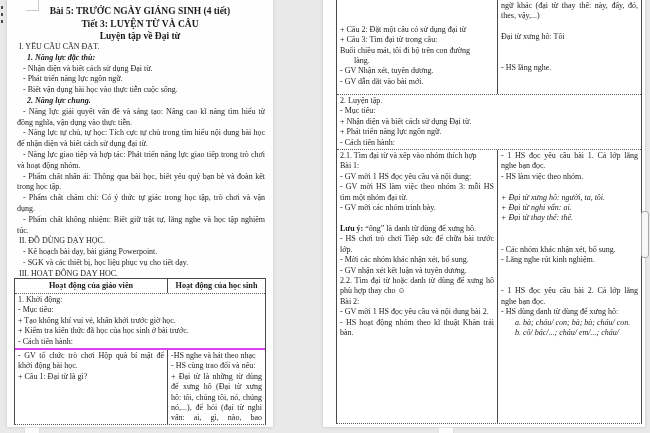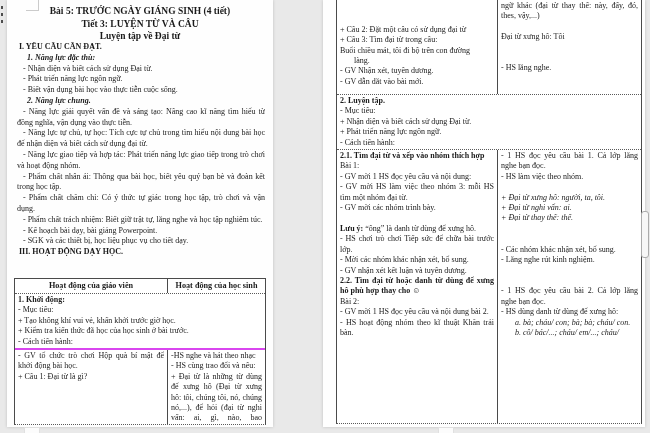--- a/index.html
+++ b/index.html
@@ -11,21 +11,21 @@
 
   .doc-titles{position:absolute;left:0;right:0;top:5px;text-align:center;
               font-weight:700;font-size:9.5px;line-height:12.6px;}
   .doc-body{position:absolute;left:10px;right:8px;top:42px;height:234px;overflow:hidden;
             font-size:8px;line-height:10.8px;text-align:justify;}
   .doc-body .ln{text-indent:6px;}
   .doc-body .ln.b{text-indent:2px;}
   .doc-body .ln.bi{text-indent:10px;}
 
   .ln{min-height:10.2px;}
-  .b{font-weight:700;}
+  .b{font-weight:400;}
   .i{font-style:italic;font-family:Liberation Serif, serif;}
   .bi{font-weight:700;font-style:italic;}
   .t1{padding-left:14px;}
 
   .dtable{position:absolute;font-size:8px;line-height:10.4px;display:flex;flex-direction:column;
           background:#fff;}
   .table1{left:7px;right:7px;top:278px;height:145px;
           border:1px solid #4a4a4a;border-bottom:1px dotted #5a5a5a;}
   .table2{left:13px;right:3px;top:0;height:423px;
           border-left:1px solid #4a4a4a;border-right:1px solid #4a4a4a;border-bottom:1px dotted #5a5a5a;}
@@ -81,21 +81,22 @@
         <div class="ln bi">1. Năng lực đặc thù:</div>
         <div class="ln">- Nhận diện và biết cách sử dụng Đại từ.</div>
         <div class="ln">- Phát triển năng lực ngôn ngữ.</div>
         <div class="ln">- Biết vận dụng bài học vào thực tiễn cuộc sống.</div>
         <div class="ln bi">2. Năng lực chung.</div>
         <div class="ln">- Năng lực giải quyết vấn đề và sáng tạo: Nâng cao kĩ năng tìm hiểu từ đồng nghĩa, vận dụng vào thực tiễn.</div>
         <div class="ln">- Năng lực tự chủ, tự học: Tích cực tự chủ trong tìm hiểu nội dung bài học để nhận diện và biết cách sử dụng đại từ.</div>
         <div class="ln">- Năng lực giao tiếp và hợp tác: Phát triển năng lực giao tiếp trong trò chơi và hoạt động nhóm.</div>
         <div class="ln">- Phẩm chất nhân ái: Thông qua bài học, biết yêu quý bạn bè và đoàn kết trong học tập.</div>
         <div class="ln">- Phẩm chất chăm chỉ: Có ý thức tự giác trong học tập, trò chơi và vận dụng.</div>
-        <div class="ln">- Phẩm chất trách nhiệm: Biết giữ trật tự, lắng nghe và học tập nghiêm túc.</div>
+        <div class="ln">- Phẩm chất không nhiệm: Biết giữ trật tự, lắng nghe và học tập nghiêm túc.</div>
+        <div class="ln b">II. ĐỒ DÙNG DẠY HỌC.</div>
         <div class="ln">- Kế hoạch bài dạy, bài giảng Powerpoint.</div>
         <div class="ln">- SGK và các thiết bị, học liệu phục vụ cho tiết dạy.</div>
         <div class="ln b">III. HOẠT ĐỘNG DẠY HỌC.</div>
       </div>
 
     <div class="dtable table1">
       <div class="thead">
         <div class="hc g">Hoạt động của giáo viên</div>
         <div class="hc h">Hoạt động của học sinh</div>
       </div>

